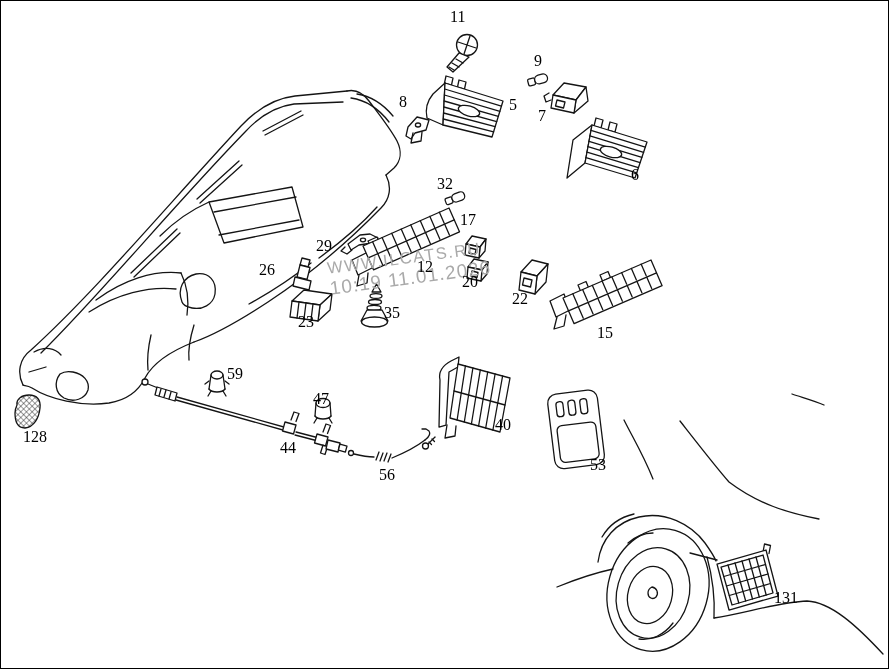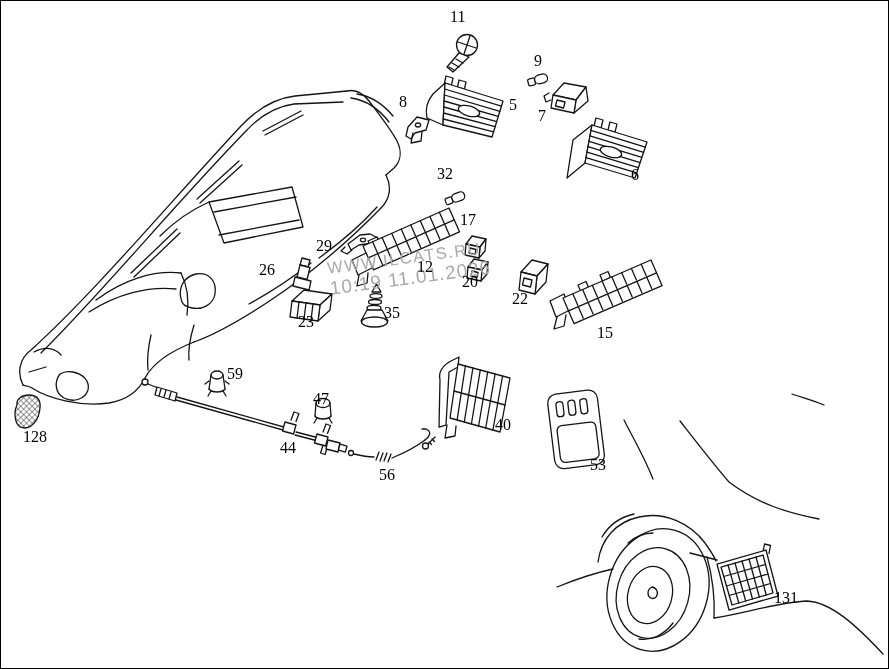--- a/index.html
+++ b/index.html
@@ -265,21 +265,21 @@
   <div class="l1">WWW.ILCATS.RU</div>
   <div class="l2">10:19 11.01.2026</div>
 </div>
 
 <span class="plabel" style="left:449px;top:8px">11</span>
 <span class="plabel" style="left:398px;top:93px">8</span>
 <span class="plabel" style="left:508px;top:96px">5</span>
 <span class="plabel" style="left:533px;top:52px">9</span>
 <span class="plabel" style="left:537px;top:107px">7</span>
 <span class="plabel" style="left:630px;top:166px">6</span>
-<span class="plabel" style="left:436px;top:165px">32</span>
+<span class="plabel" style="left:436px;top:175px">32</span>
 <span class="plabel" style="left:459px;top:211px">17</span>
 <span class="plabel" style="left:315px;top:237px">29</span>
 <span class="plabel" style="left:258px;top:261px">26</span>
 <span class="plabel" style="left:416px;top:258px">12</span>
 <span class="plabel" style="left:461px;top:273px">20</span>
 <span class="plabel" style="left:297px;top:313px">23</span>
 <span class="plabel" style="left:383px;top:304px">35</span>
 <span class="plabel" style="left:511px;top:290px">22</span>
 <span class="plabel" style="left:596px;top:324px">15</span>
 <span class="plabel" style="left:226px;top:365px">59</span>

